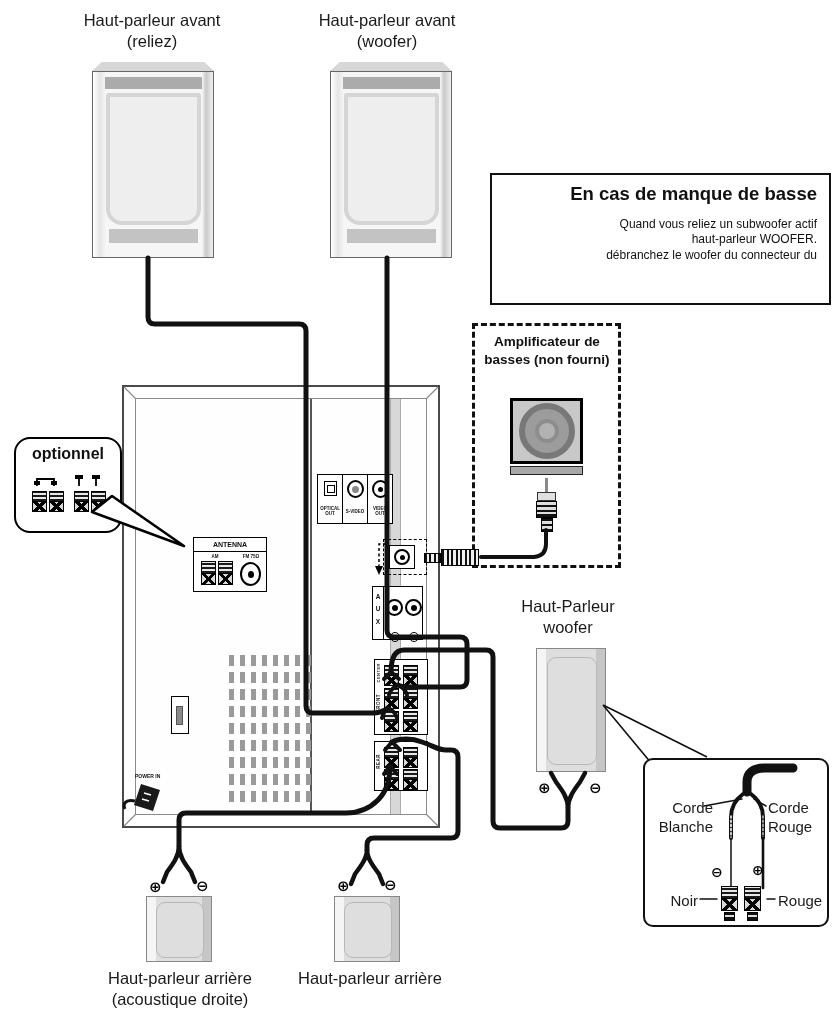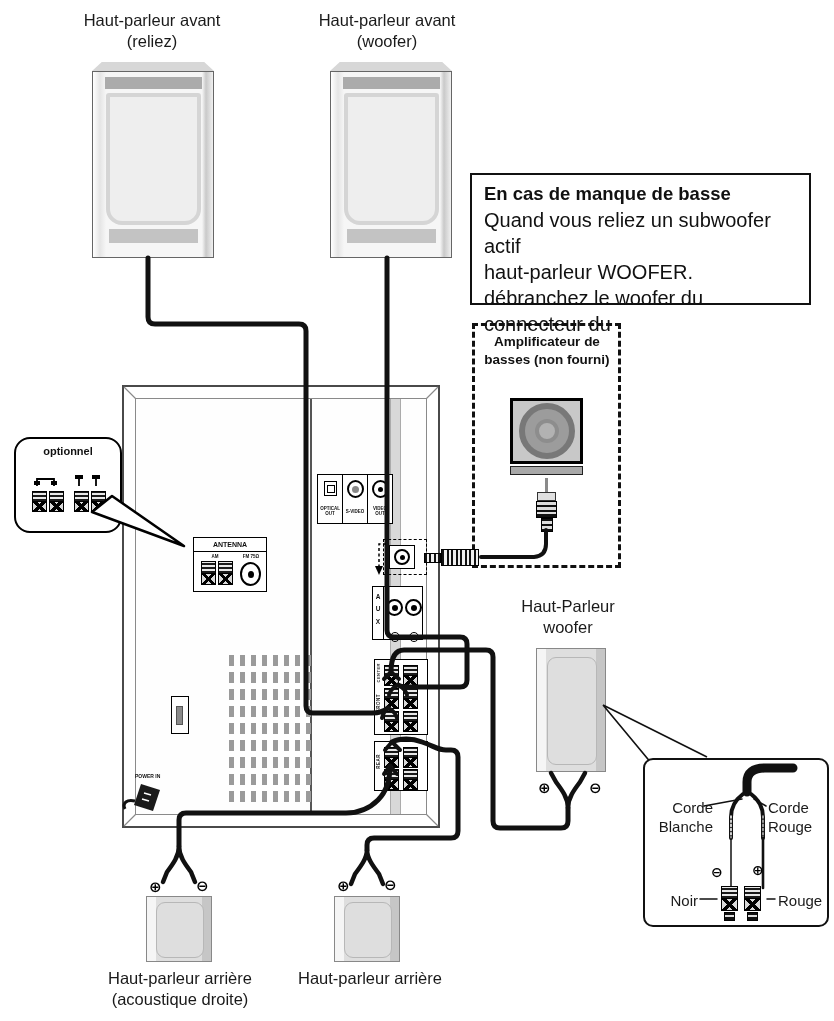--- a/index.html
+++ b/index.html
@@ -3,32 +3,32 @@
 <meta charset="utf-8">
 <style>
   html,body{margin:0;padding:0;background:#fff;}
   #canvas{position:relative;width:834px;height:1021px;background:#fff;overflow:hidden;
           font-family:"Liberation Sans","DejaVu Sans",sans-serif;color:#111;}
   .abs{position:absolute;}
   .lbl{font-size:16.5px;line-height:1.28;text-align:center;color:#1a1a1a;}
   
   .notebox{border:2px solid #111;background:#fff;padding:8px 12px;box-sizing:border-box;}
   .notebox .t{font-weight:bold;font-size:18.5px;line-height:1.18;}
-  .notebox .b{font-size:20px;line-height:1.3;margin-top:2px;}
+  .notebox .b{font-size:12px;line-height:1.3;margin-top:12px;}
   
   .ampbox{border:3px dashed #111;background:transparent;box-sizing:border-box;}
   .amplbl{font-weight:bold;font-size:13.5px;line-height:1.3;text-align:center;}
   .subwoofer{border:3px solid #000;background:#c8c8c8;box-sizing:border-box;display:flex;align-items:center;justify-content:center;}
   .subwoofer .ring{width:44px;height:44px;border-radius:50%;background:#9c9c9c;border:6px solid #787878;display:flex;align-items:center;justify-content:center;}
   .subwoofer .hole{width:16px;height:16px;border-radius:50%;background:#b2b2b2;border:4px solid #8d8d8d;}
   .ribsH{background:repeating-linear-gradient(90deg,#111 0 2px,#f0f0f0 2px 4.5px);border:1px solid #000;box-sizing:border-box;}
   .ribsV{background:repeating-linear-gradient(0deg,#111 0 2.5px,#ddd 2.5px 5px);border:1px solid #000;box-sizing:border-box;}
   
   .bubble{border:2.5px solid #000;border-radius:16px;background:#fff;box-sizing:border-box;}
-  .bubble .cap{font-weight:bold;font-size:11px;text-align:center;margin-top:6px;}
+  .bubble .cap{font-weight:bold;font-size:16px;text-align:center;margin-top:6px;}
   
   .panelOuter{border:2px solid #4a4a4a;background:#fff;box-sizing:border-box;}
   .panelInner{border:1px solid #8a8a8a;background:#fefefe;box-sizing:border-box;}
   
   .blk{border:1.5px solid #000;background:#fff;box-sizing:border-box;}
   .clip{position:absolute;width:15px;}
   .clip .rib{height:11px;border:1px solid #000;box-sizing:border-box;background:repeating-linear-gradient(0deg,#1a1a1a 0 2px,#e8e8e8 2px 4px);}
   .clip .sq{height:10px;border:1px solid #000;border-top:none;box-sizing:border-box;
      background:linear-gradient(45deg,transparent 40%,#000 40% 60%,transparent 60%),
                 linear-gradient(-45deg,transparent 40%,#000 40% 60%,transparent 60%),#d8d8d8;}
@@ -76,21 +76,21 @@
   </div>
   <div class="abs" style="left:330px;top:62px;width:122px;height:196px;">
     <div class="abs spk-top" style="left:0;top:0;width:122px;height:9px;"></div>
     <div class="abs spk-body" style="left:0;top:9px;width:122px;height:187px;">
       <div class="abs spk-topbar" style="left:12px;top:5px;width:97px;height:12px;"></div>
       <div class="abs spk-grille" style="left:13px;top:21px;width:95px;height:132px;"></div>
       <div class="abs spk-botbar" style="left:16px;top:157px;width:89px;height:14px;"></div>
     </div>
   </div>
 
-  <div class="abs notebox" style="left:470px;top:173px;width:341px;height:132px;">
+  <div class="abs notebox" style="left:490px;top:173px;width:341px;height:132px;text-align:right;">
     <div class="t">
       <div>En cas de manque de basse</div>
     </div>
     <div class="b">
       <div>Quand vous reliez un subwoofer actif</div>
       <div>haut-parleur WOOFER.</div>
       <div>débranchez le woofer du connecteur du</div>
     </div>
   </div>
 

